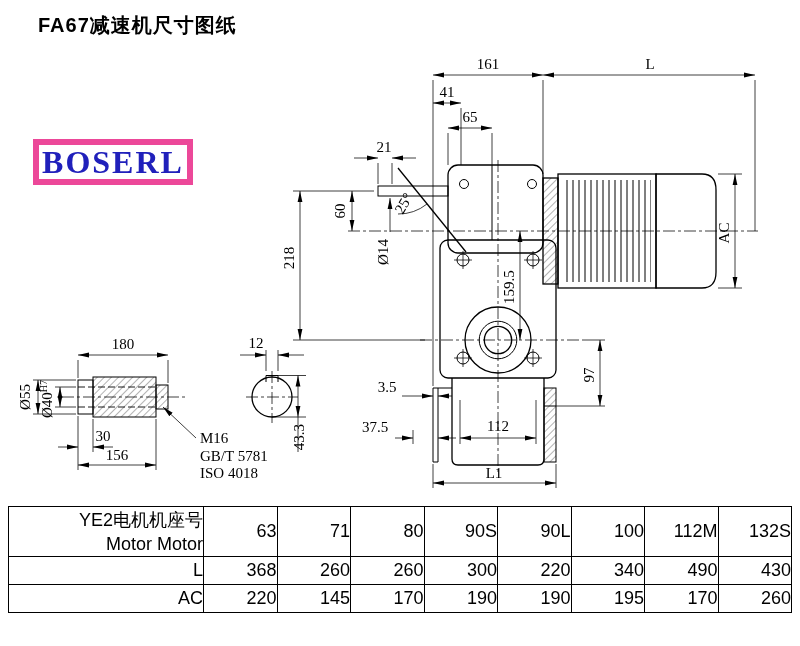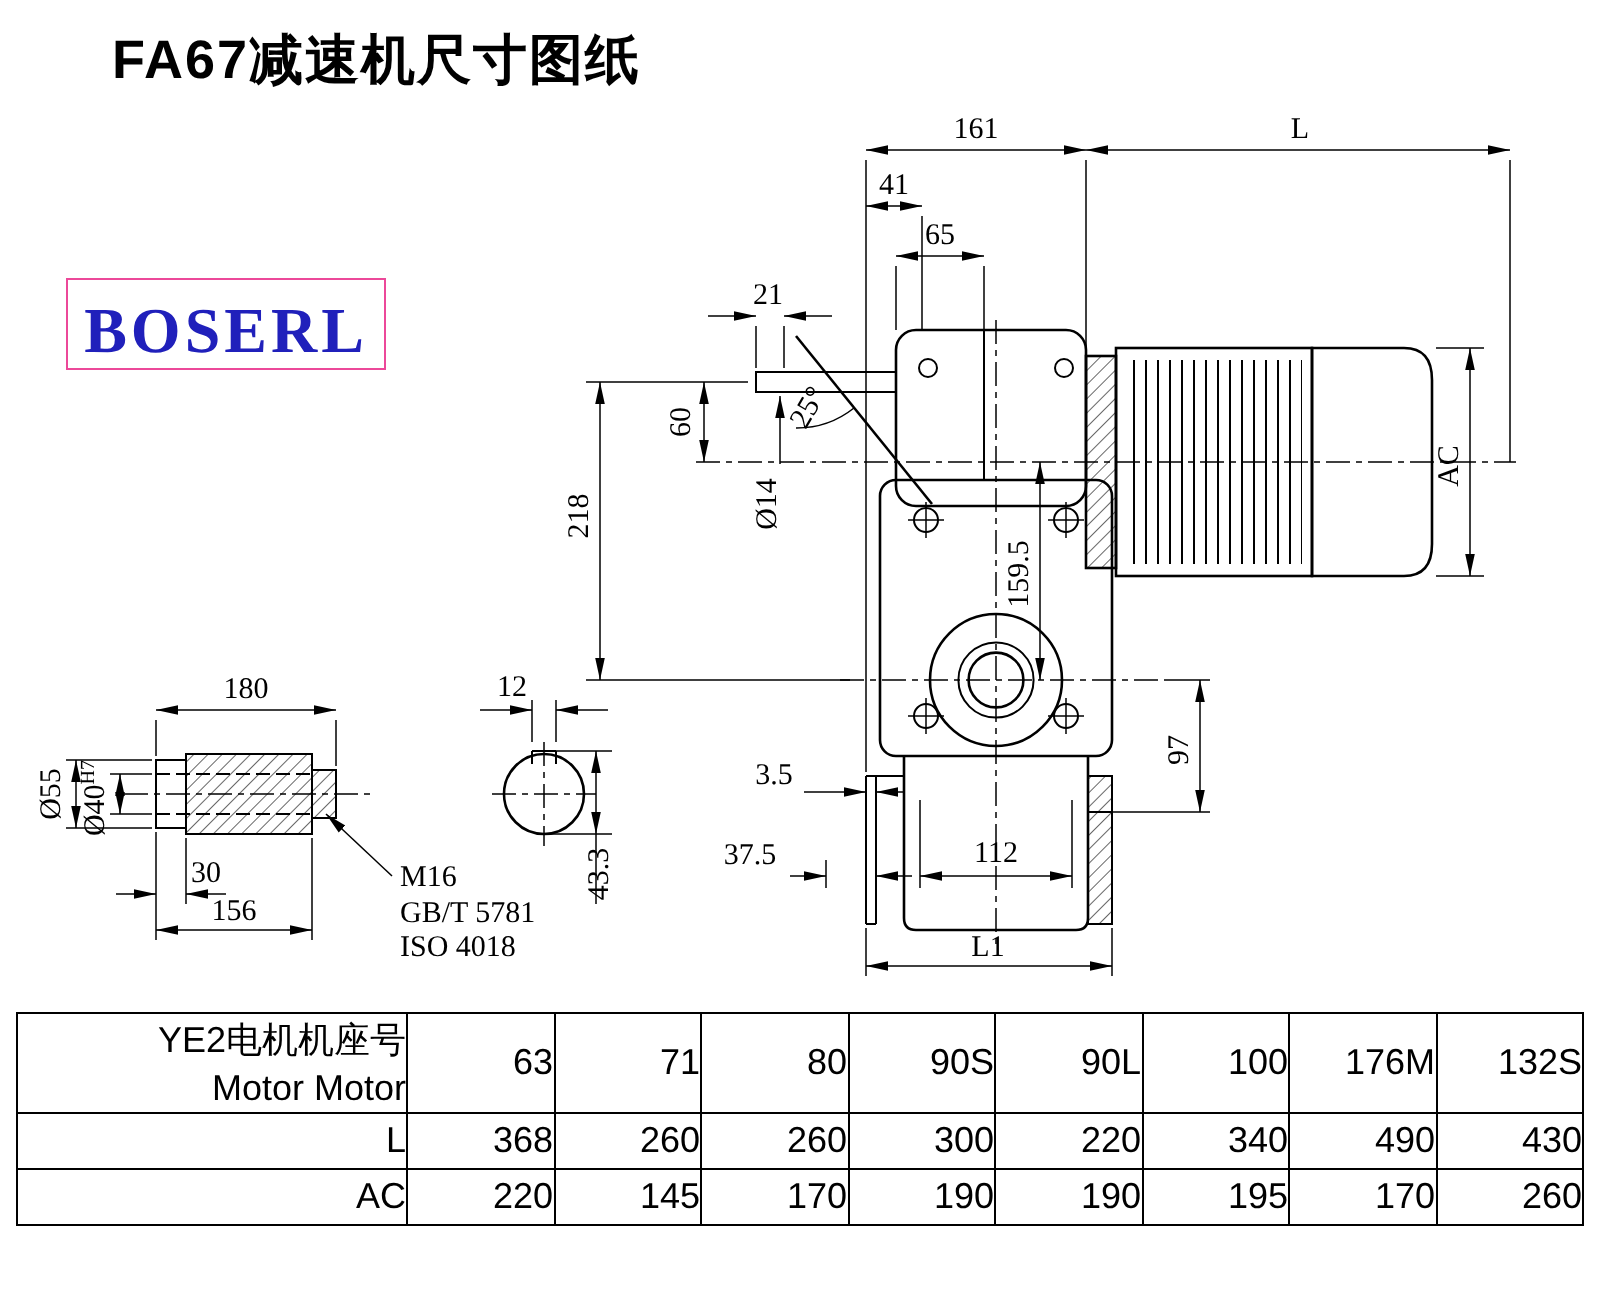--- a/index.html
+++ b/index.html
@@ -1,20 +1,20 @@
 <!DOCTYPE html>
 <html><head>
 <meta charset="utf-8">
 <style>
   * { margin:0; padding:0; box-sizing:border-box; }
   html,body { width:800px; height:646px; background:#fff; font-family:"Liberation Sans",sans-serif; position:relative; overflow:hidden; }
 
-  .page-title { position:absolute; left:56px; top:12px; font-size:27px; font-weight:bold; color:#000; letter-spacing:1px; }
-
-  .logo-box { position:absolute; left:33px; top:139px; width:160px; height:46px; border:1px solid #ec4899; display:flex; align-items:flex-end; justify-content:center; background:#fff; }
+  .page-title { position:absolute; left:38px; top:12px; font-size:20px; font-weight:bold; color:#000; letter-spacing:1px; }
+
+  .logo-box { position:absolute; left:33px; top:139px; width:160px; height:46px; border:6px solid #ec4899; display:flex; align-items:center; justify-content:center; background:#fff; }
   .logo-text { font-family:"Liberation Serif",serif; font-weight:bold; font-size:32px; color:#2020bb; letter-spacing:2px; }
 
   svg.drawing { position:absolute; left:0; top:0; }
   svg.drawing text { font-family:"Liberation Serif",serif; font-size:15px; fill:#000; }
   text.small { font-size:14px; }
   .ol { stroke:#000; stroke-width:1.3; fill:none; }
   .o2 { stroke:#000; stroke-width:1;   fill:none; }
   .tl { stroke:#000; stroke-width:0.75; fill:none; }
   .cl { stroke:#000; stroke-width:0.75; fill:none; stroke-dasharray:12 3 3 3; }
   .hd { stroke:#000; stroke-width:0.9; fill:none; stroke-dasharray:7 3; }
@@ -243,21 +243,21 @@
       <th class="hcell">
         <div>YE2电机机座号</div>
         <div>Motor Motor</div>
       </th>
       <td>63</td>
       <td>71</td>
       <td>80</td>
       <td>90S</td>
       <td>90L</td>
       <td>100</td>
-      <td>176M</td>
+      <td>112M</td>
       <td>132S</td>
     </tr>
     <tr>
       <th>L</th>
       <td>368</td>
       <td>260</td>
       <td>260</td>
       <td>300</td>
       <td>220</td>
       <td>340</td>

